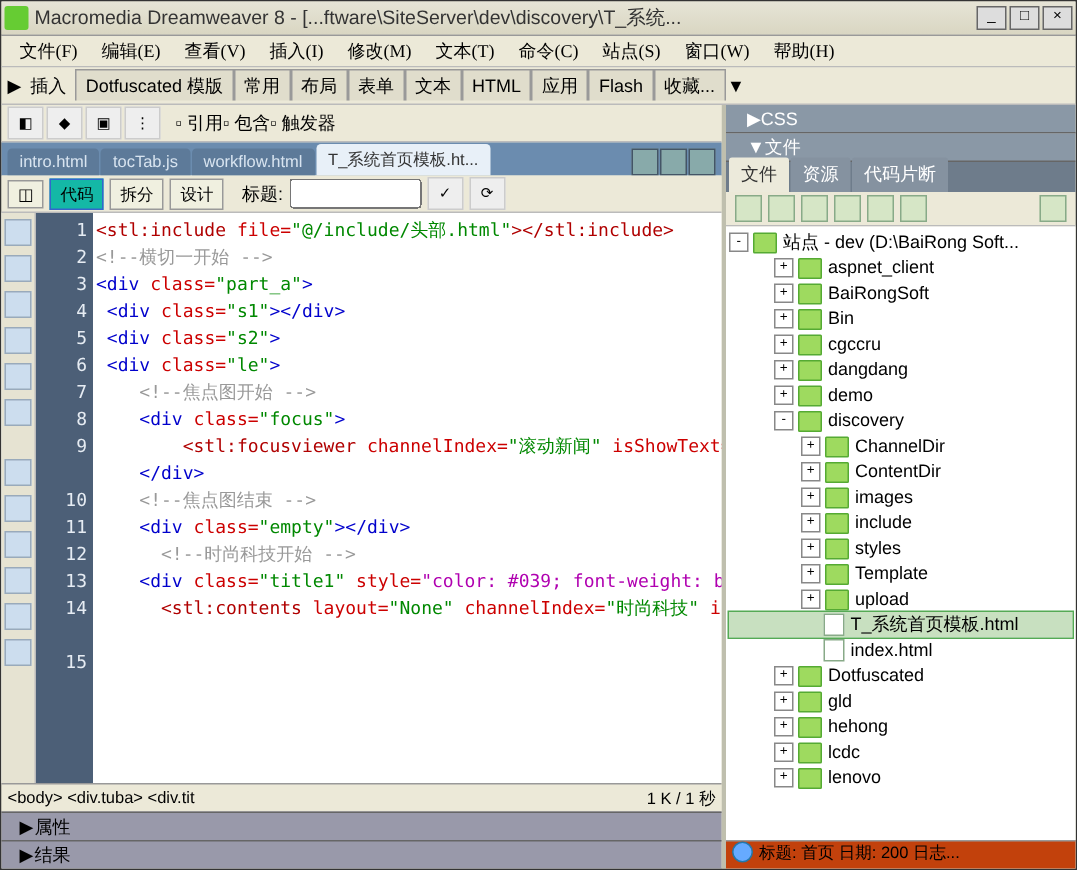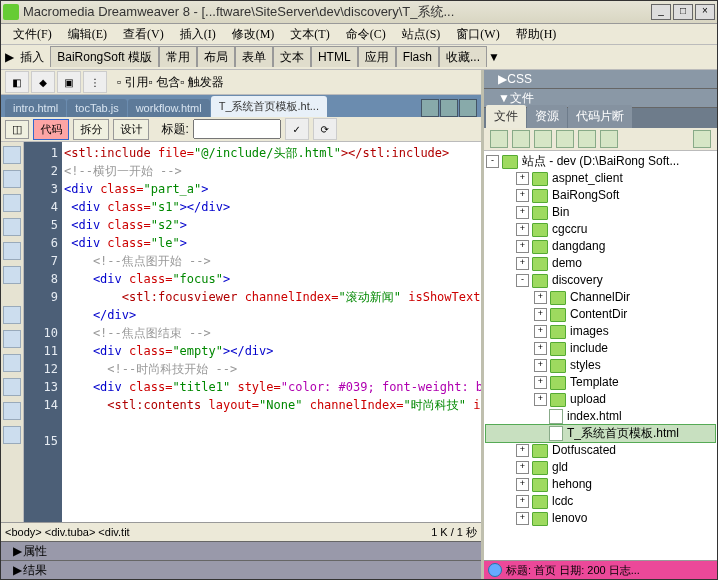--- a/index.html
+++ b/index.html
@@ -19,21 +19,21 @@
 .leftpane{width:480px;display:flex;flex-direction:column;border-right:3px solid #bfbfae}
 .lefttoolbar{height:24px;background:#ece9d8;border-bottom:1px solid #bbb;display:flex;align-items:center;gap:2px;padding:0 4px}
 .tbtn{width:22px;height:20px;border:1px solid #ccc;background:#eee;display:flex;align-items:center;justify-content:center;font-size:10px;cursor:pointer}
 .tabstrip{height:22px;background:#6b8caf;display:flex;align-items:flex-end;padding-left:4px;gap:1px}
 .doctab{padding:3px 8px;background:#5d7a99;color:#d8e4f0;font-size:11px;border-radius:3px 3px 0 0;cursor:pointer;white-space:nowrap}
 .doctab.active{background:#e8f0f8;color:#333}
 .tabstrip .end{margin-left:auto;display:flex;padding-right:4px;gap:1px}
 .tabstrip .end div{width:16px;height:16px;background:#8aa;border:1px solid #456;cursor:pointer}
 .viewbar{height:24px;background:#ece9d8;border-bottom:1px solid #bbb;display:flex;align-items:center;gap:4px;padding:0 4px}
 .vbtn{padding:2px 6px;border:1px solid #999;background:#f0f0e0;cursor:pointer;display:flex;align-items:center;gap:2px;font-size:11px}
-.vbtn.active{background:#fca5a5;border-color:#36c}
+.vbtn.active{background:#14b8a6;border-color:#36c}
 .viewbar .lbl2{margin-left:8px}
 .viewbar input{width:80px;height:14px;font-size:11px}
 .codearea{flex:1;display:flex;min-height:0;background:#fff;position:relative}
 .codelefticons{width:22px;background:#e6e3d2;border-right:1px solid #bbb;display:flex;flex-direction:column;align-items:center;padding-top:4px;gap:6px}
 .codelefticons div{width:16px;height:16px;background:#cde;border:1px solid #9ab;cursor:pointer}
 .gutter{width:34px;background:#4c5f77;color:#e6ecf3;text-align:right;padding:2px 4px 2px 0;font-family:Consolas,"SimSun",monospace;font-size:12px;line-height:18px}
 .code{flex:1;font-family:"SimSun",Consolas,monospace;font-size:12px;line-height:18px;padding:2px 2px;white-space:pre;overflow:hidden;color:#000}
 .c-tag{color:#0000cc}.c-attr{color:#cc0000}.c-str{color:#008800}.c-cmt{color:#999}.c-red{color:#b00000}.c-sty{color:#b000b0}
 .tagsel{height:18px;border-top:1px solid #999;background:#ece9d8;display:flex;align-items:center;font-size:11px;padding:0 4px}
 .tagsel .r{margin-left:auto}
@@ -51,21 +51,21 @@
 .rfilebar .ic{width:16px;height:16px;background:#cde;border:1px solid #9ab;cursor:pointer}
 .riconbar{height:22px;display:flex;align-items:center;gap:4px;padding:0 6px;border-bottom:1px solid #bbb}
 .riconbar div{width:16px;height:16px;background:#d6e6c6;border:1px solid #8a8;cursor:pointer}
 .tree{flex:1;overflow:auto;background:#fff;font-size:12px;line-height:17px;padding:2px}
 .tree .node{display:flex;align-items:center;height:17px;white-space:nowrap}
 .tree .exp{width:11px;height:11px;border:1px solid #888;text-align:center;line-height:9px;font-size:9px;margin-right:3px;cursor:pointer;background:#fff}
 .tree .sp{display:inline-block}
 .tree .fold{width:14px;height:12px;background:#9eda5f;border:1px solid #5a3;margin-right:4px;border-radius:1px}
 .tree .file{width:12px;height:13px;background:#fff;border:1px solid #8a8;margin-right:4px}
 .tree .sel{background:#c8e0c0;outline:1px solid #5a5}
-.rstatus{height:18px;border-top:1px solid #999;background:#ec4899;display:flex;align-items:center;padding-left:4px;gap:4px;font-size:11px}
+.rstatus{height:18px;border-top:1px solid #999;background:#c2410c;display:flex;align-items:flex-start;padding-left:4px;gap:4px;font-size:11px}
 .rstatus .glb{width:12px;height:12px;border-radius:50%;background:#6af;border:1px solid #27a}
 </style>
 </head>
 <body>
 
 <div class="app">
   <div class="titlebar">
     <div class="icon"></div>
     <div class="title">Macromedia Dreamweaver 8 - [...ftware\SiteServer\dev\discovery\T_系统...</div>
     <div class="winbtns">
@@ -84,21 +84,21 @@
       <span>文本(T)</span>
       <span>命令(C)</span>
       <span>站点(S)</span>
       <span>窗口(W)</span>
       <span>帮助(H)</span>
     </div>
 
   <div class="toolbar1">
     <span>▶</span>
     <span class="lbl">插入</span>
-    <span id="insert-tabs"><span class="tab">BaiRongSoft 模版</span><span class="tab">常用</span><span class="tab">布局</span><span class="tab">表单</span><span class="tab">文本</span><span class="tab">HTML</span><span class="tab">应用</span><span class="tab">Flash</span><span class="tab">收藏...</span></span>
+    <span id="insert-tabs"><span class="tab">Dotfuscated 模版</span><span class="tab">常用</span><span class="tab">布局</span><span class="tab">表单</span><span class="tab">文本</span><span class="tab">HTML</span><span class="tab">应用</span><span class="tab">Flash</span><span class="tab">收藏...</span></span>
     <span class="arrow">▼</span>
     <div style="flex:1"></div>
   </div>
 
   <div class="workarea">
     <div class="leftpane">
       <div class="lefttoolbar">
         <div class="tbtn">◧</div>
         <div class="tbtn">◆</div>
         <div class="tbtn">▣</div>
@@ -207,22 +207,22 @@
             <div class="node"><span class="sp" style="width:30px"></span><span class="exp">+</span><span class="fold"></span>dangdang</div>
             <div class="node"><span class="sp" style="width:30px"></span><span class="exp">+</span><span class="fold"></span>demo</div>
             <div class="node"><span class="sp" style="width:30px"></span><span class="exp">-</span><span class="fold"></span>discovery</div>
             <div class="node"><span class="sp" style="width:48px"></span><span class="exp">+</span><span class="fold"></span>ChannelDir</div>
             <div class="node"><span class="sp" style="width:48px"></span><span class="exp">+</span><span class="fold"></span>ContentDir</div>
             <div class="node"><span class="sp" style="width:48px"></span><span class="exp">+</span><span class="fold"></span>images</div>
             <div class="node"><span class="sp" style="width:48px"></span><span class="exp">+</span><span class="fold"></span>include</div>
             <div class="node"><span class="sp" style="width:48px"></span><span class="exp">+</span><span class="fold"></span>styles</div>
             <div class="node"><span class="sp" style="width:48px"></span><span class="exp">+</span><span class="fold"></span>Template</div>
             <div class="node"><span class="sp" style="width:48px"></span><span class="exp">+</span><span class="fold"></span>upload</div>
+            <div class="node sel"><span class="sp" style="width:48px"></span><span style="width:15px;display:inline-block"></span><span class="file"></span>T_系统首页模板.html</div>
             <div class="node"><span class="sp" style="width:48px"></span><span style="width:15px;display:inline-block"></span><span class="file"></span>index.html</div>
-            <div class="node sel"><span class="sp" style="width:48px"></span><span style="width:15px;display:inline-block"></span><span class="file"></span>T_系统首页模板.html</div>
             <div class="node"><span class="sp" style="width:30px"></span><span class="exp">+</span><span class="fold"></span>Dotfuscated</div>
             <div class="node"><span class="sp" style="width:30px"></span><span class="exp">+</span><span class="fold"></span>gld</div>
             <div class="node"><span class="sp" style="width:30px"></span><span class="exp">+</span><span class="fold"></span>hehong</div>
             <div class="node"><span class="sp" style="width:30px"></span><span class="exp">+</span><span class="fold"></span>lcdc</div>
             <div class="node"><span class="sp" style="width:30px"></span><span class="exp">+</span><span class="fold"></span>lenovo</div>
           </div>
         <div class="rstatus">
           <div class="glb"></div>
           <span>标题: 首页  日期: 200   日志...</span>
         </div>

